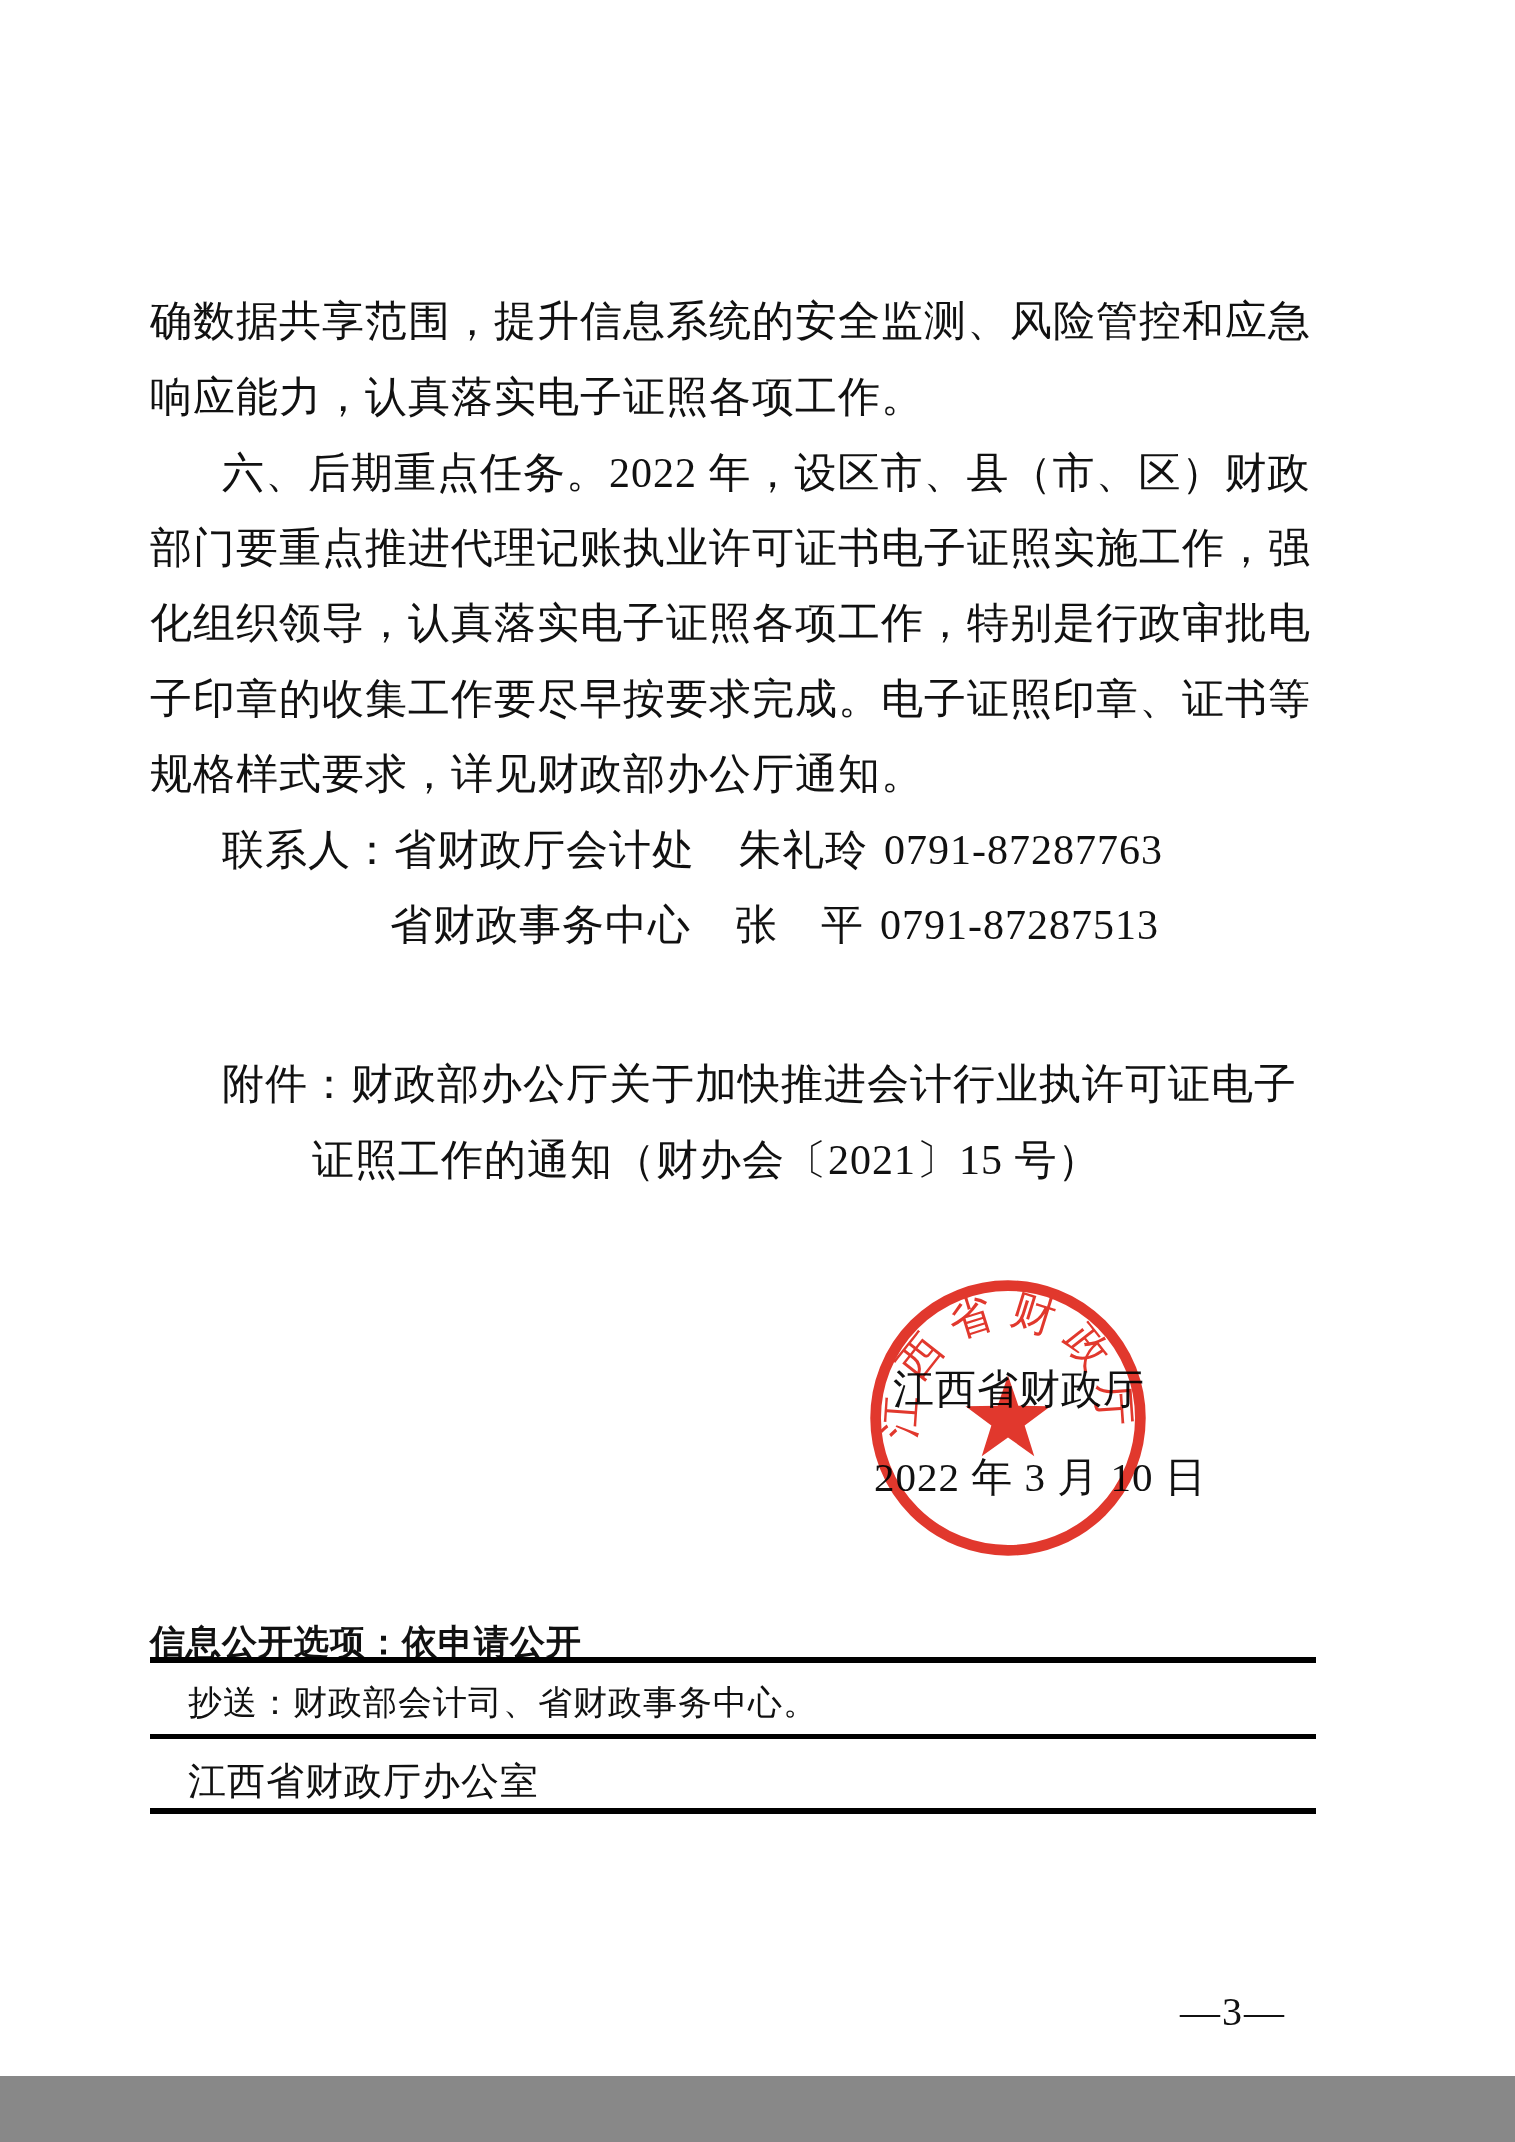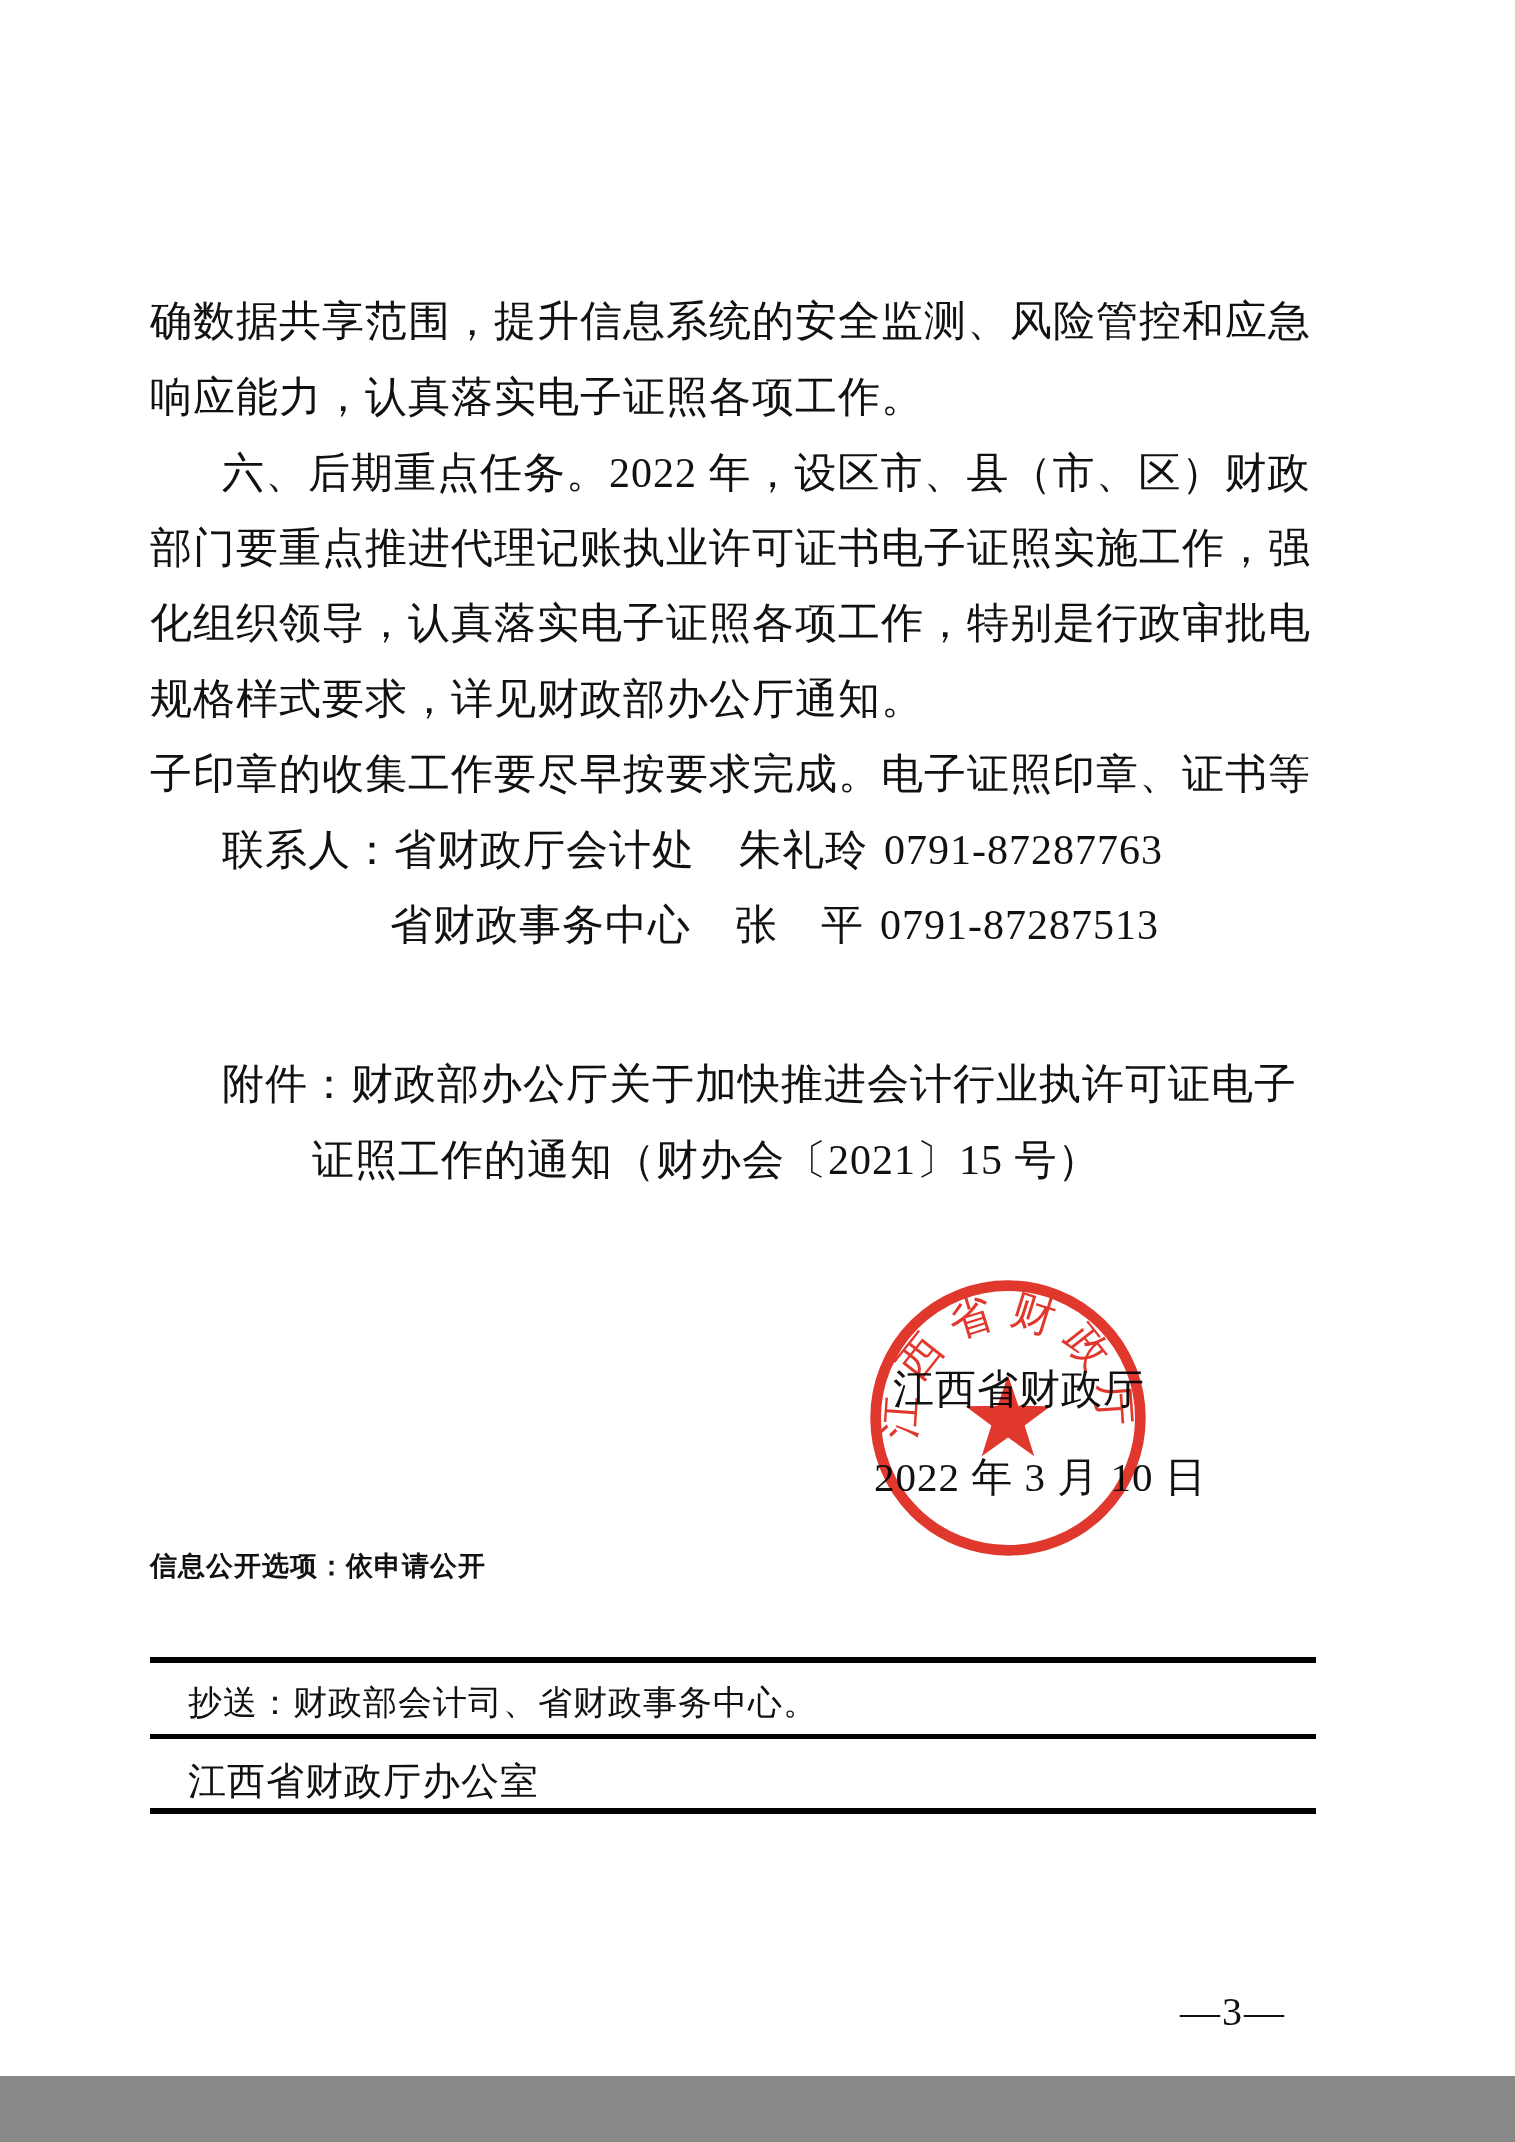--- a/index.html
+++ b/index.html
@@ -35,22 +35,22 @@
   .sig-date{
     position:absolute;left:874px;top:1450px;
     font-size:41px;letter-spacing:1px;white-space:nowrap;
   }
   .stamp{
     position:absolute;left:862px;top:1272px;
     width:292px;height:292px;
     mix-blend-mode:multiply;opacity:.93;
   }
   .disclosure{
-    position:absolute;left:150px;top:1548px;
-    font-size:27px;font-weight:bold;
+    position:absolute;left:150px;top:1619px;
+    font-size:35px;font-weight:bold;
     font-family:"Liberation Sans","DejaVu Sans",sans-serif;
     white-space:nowrap;letter-spacing:1px;
   }
   .rule{position:absolute;left:150px;width:1166px;background:#000;}
   .rule-1{top:1657px;height:6px;}
   .rule-2{top:1734px;height:5px;}
   .rule-3{top:1808px;height:6px;}
   .cc-line{
     position:absolute;left:188px;top:1680px;
     font-size:34px;white-space:nowrap;letter-spacing:1px;
@@ -72,22 +72,22 @@
 <div class="page">
 
   <div class="body-block">
     <div class="line">确数据共享范围，提升信息系统的安全监测、风险管控和应急</div>
     <div class="line">响应能力，认真落实电子证照各项工作。</div>
     <div class="line indent">
       <span class="bold-heading">六、后期重点任务。</span><span>2022 年，设区市、县（市、区）财政</span>
     </div>
     <div class="line">部门要重点推进代理记账执业许可证书电子证照实施工作，强</div>
     <div class="line">化组织领导，认真落实电子证照各项工作，特别是行政审批电</div>
+    <div class="line">子印章的收集工作要尽早按要求完成。电子证照印章、证书等</div>
     <div class="line">规格样式要求，详见财政部办公厅通知。</div>
-    <div class="line">子印章的收集工作要尽早按要求完成。电子证照印章、证书等</div>
 
     <div class="line indent">
       <span>联系人：</span><span>省财政厅会计处</span><span class="gap-lg"></span><span>朱礼玲</span><span class="gap-sm"></span><span>0791-87287763</span>
     </div>
     <div class="line indent2">
       <span>省财政事务中心</span><span class="gap-lg"></span><span>张　平</span><span class="gap-sm"></span><span>0791-87287513</span>
     </div>
   </div>
 
   <div class="attach-block">

